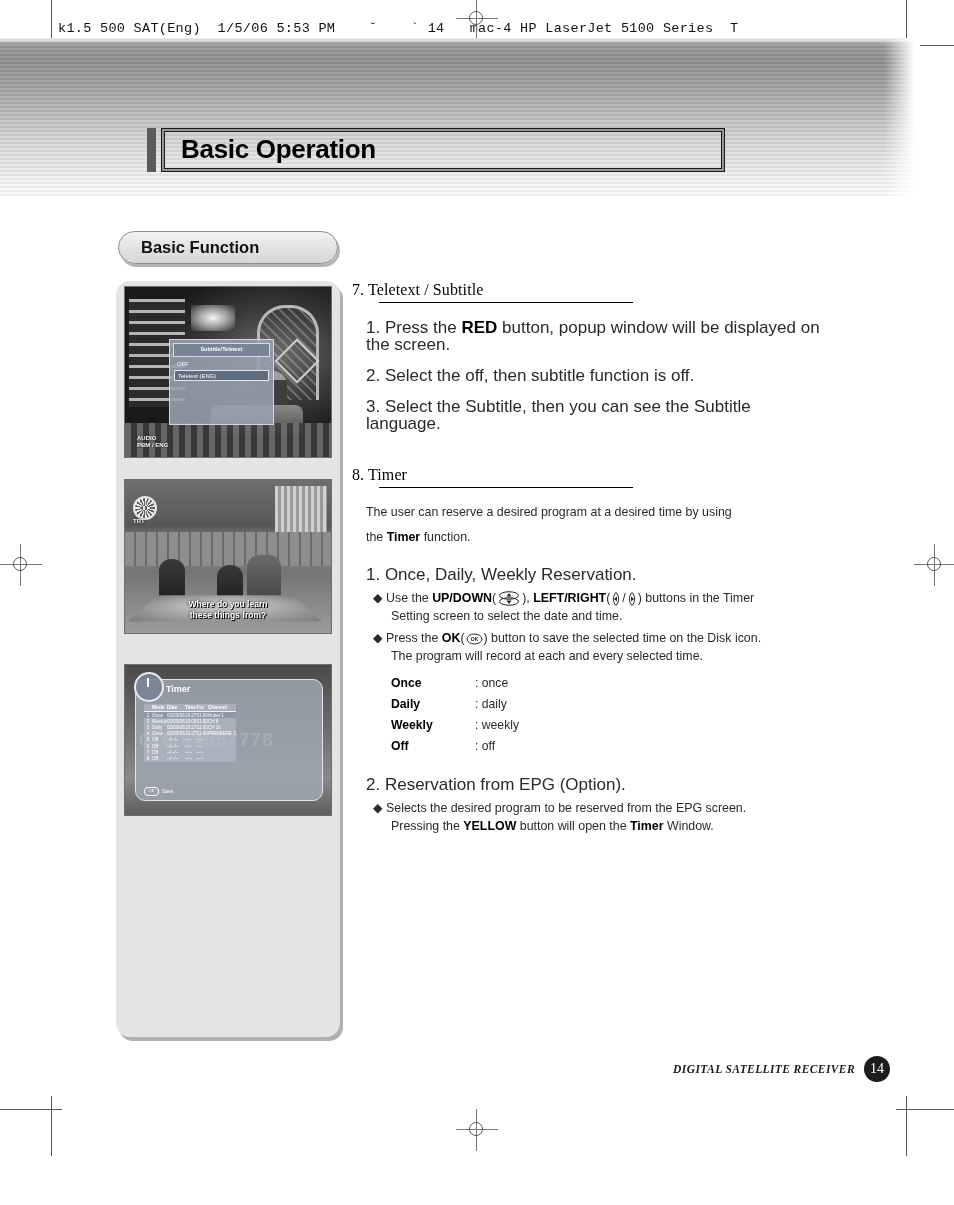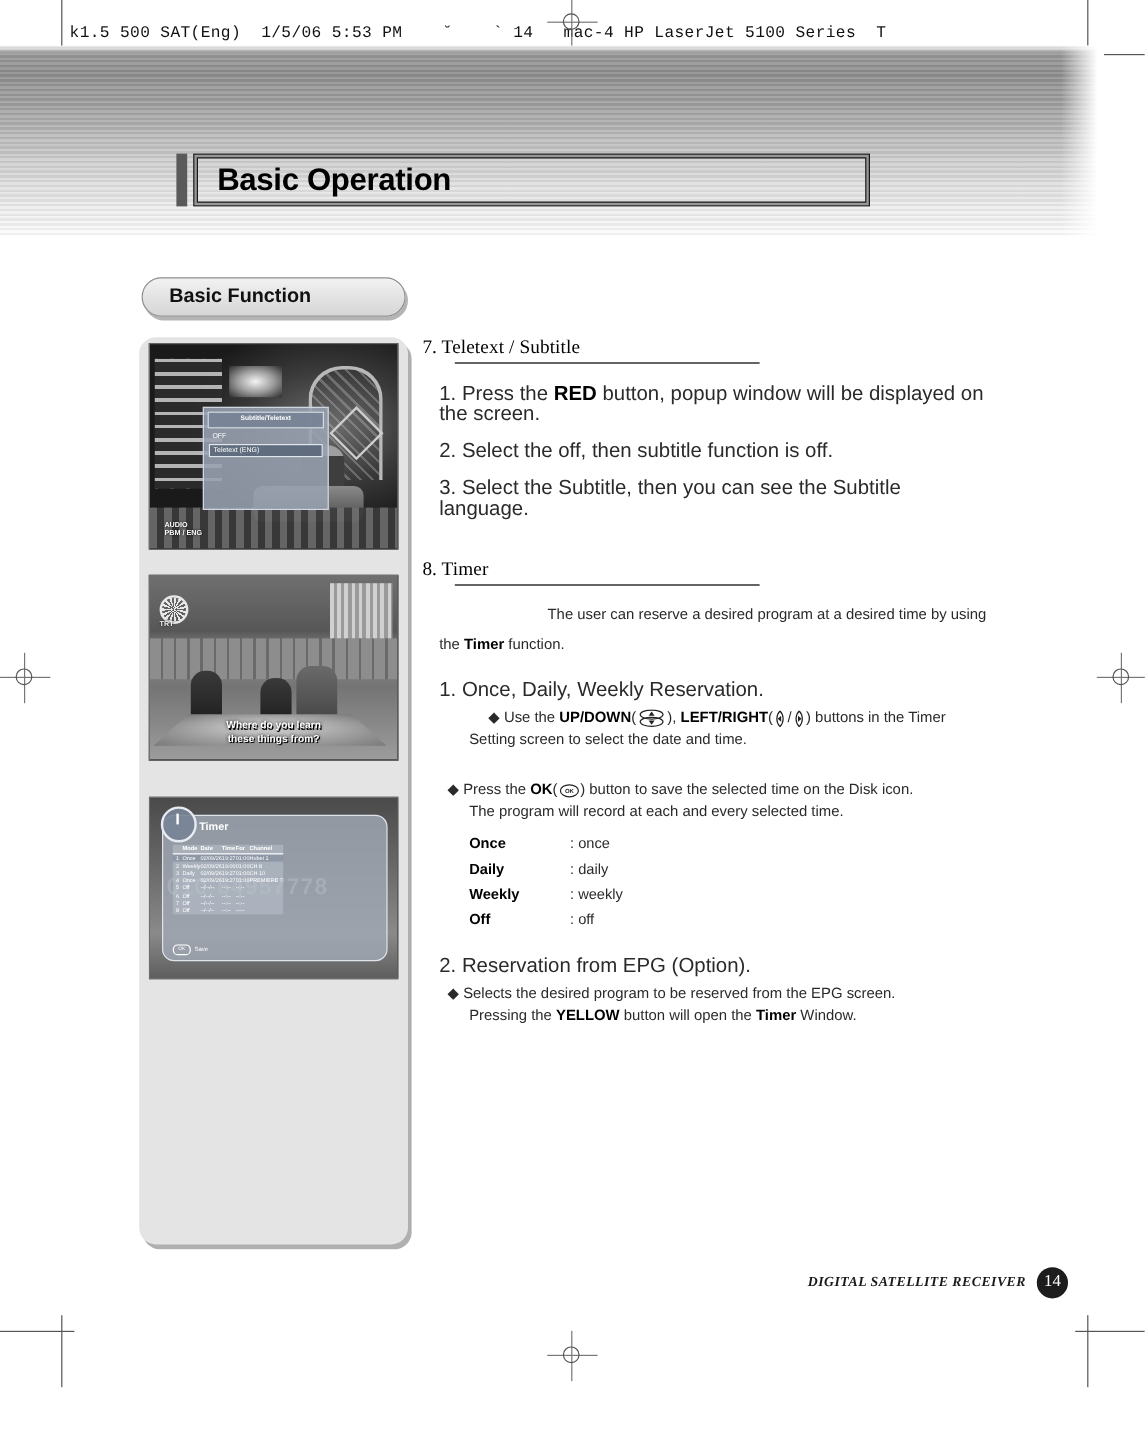--- a/index.html
+++ b/index.html
@@ -650,45 +650,45 @@
     <div class="ol-item" style="margin-top:14px;">3. Select the Subtitle, then you can see the Subtitle language.</div>
   </div>
 
   <div style="margin-top:34px;">
     <div class="sec-head">
       <span>8.</span>
       <span>Timer</span>
     </div>
     <div class="sec-rule"></div>
 
-    <div class="para" style="margin-top:12px;text-align:right;">The user can reserve a desired program at a desired time by using</div>
+    <div class="para" style="margin-top:12px;">The user can reserve a desired program at a desired time by using</div>
     <div class="para">
       <span>the </span><b>Timer</b><span> function.</span>
     </div>
 
     <div class="ol-item" style="margin-top:16px;">1. Once, Daily, Weekly Reservation.</div>
 
-    <div class="bullet-row" style="margin-top:6px;text-align:center;">
+    <div class="bullet-row" style="margin-top:6px;">
       <span>◆</span>
       <span>Use the </span><b>UP/DOWN</b><span>(</span><svg class="ic ic-updown" viewBox="0 0 44 30">
         <ellipse cx="22" cy="9" rx="19" ry="7.5" fill="none" stroke="#222" stroke-width="2"></ellipse>
         <ellipse cx="22" cy="21" rx="19" ry="7.5" fill="none" stroke="#222" stroke-width="2"></ellipse>
         <polygon points="22,4 17,11 27,11" fill="#222"></polygon>
         <polygon points="22,26 17,19 27,19" fill="#222"></polygon>
       </svg><span>)</span><span>, </span><b>LEFT/RIGHT</b><span>(</span><svg class="ic ic-lr" viewBox="0 0 20 28">
         <path d="M10 1 C17 8 17 20 10 27 C3 20 3 8 10 1 Z" fill="none" stroke="#222" stroke-width="2"></path>
         <polygon points="12,9 6,14 12,19" fill="#222"></polygon>
       </svg><span>/</span><svg class="ic ic-lr" viewBox="0 0 20 28">
         <path d="M10 1 C17 8 17 20 10 27 C3 20 3 8 10 1 Z" fill="none" stroke="#222" stroke-width="2"></path>
         <polygon points="8,9 14,14 8,19" fill="#222"></polygon>
       </svg><span>) buttons in the Timer</span>
     </div>
     <div class="cont-row">Setting screen to select the date and time.</div>
 
-    <div class="bullet-row" style="margin-top:24px;">
+    <div class="bullet-row" style="margin-top:4px;">
       <span>◆</span>
       <span>Press the </span><b>OK</b><span>(</span><svg class="ic ic-ok" viewBox="0 0 34 24">
         <ellipse cx="17" cy="12" rx="15" ry="10" fill="none" stroke="#222" stroke-width="2"></ellipse>
         <text x="17" y="16" font-family="Liberation Sans, sans-serif" font-size="10" font-weight="bold" text-anchor="middle" fill="#222">OK</text>
       </svg><span>) button to save the selected time on the Disk icon.</span>
     </div>
     <div class="cont-row">The program will record at each and every selected time.</div>
 
     <table class="defs">
       <tbody id="defs-body">

